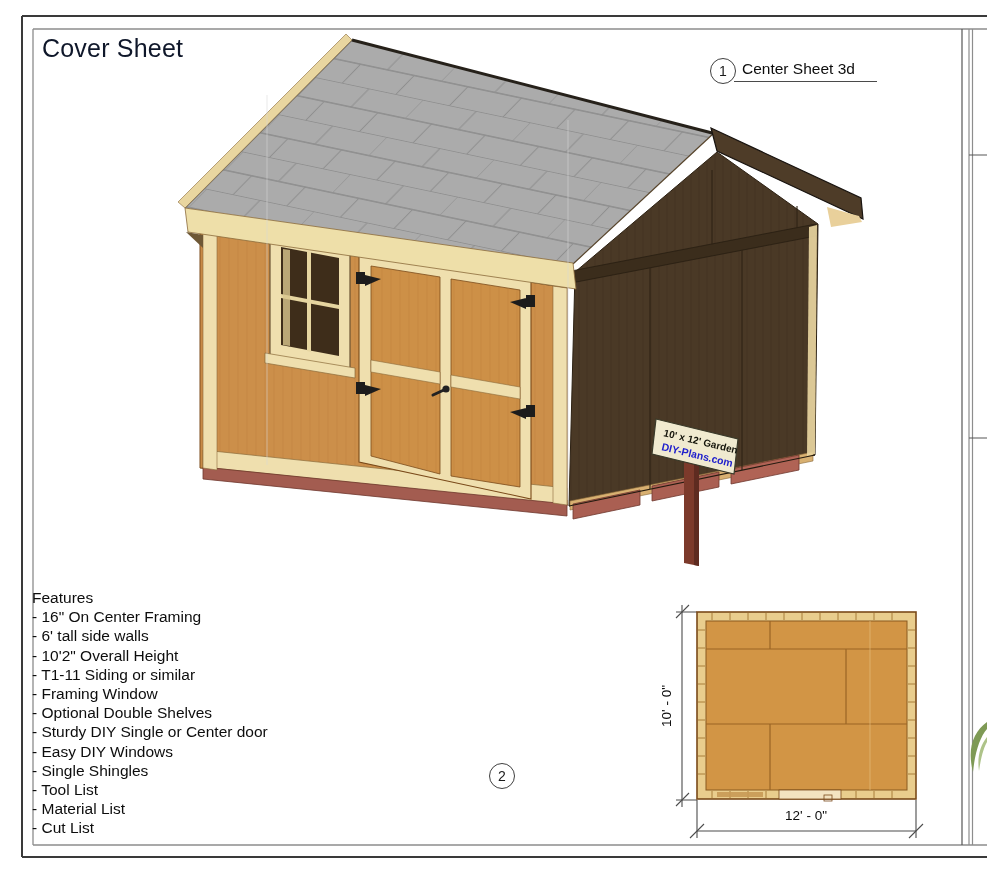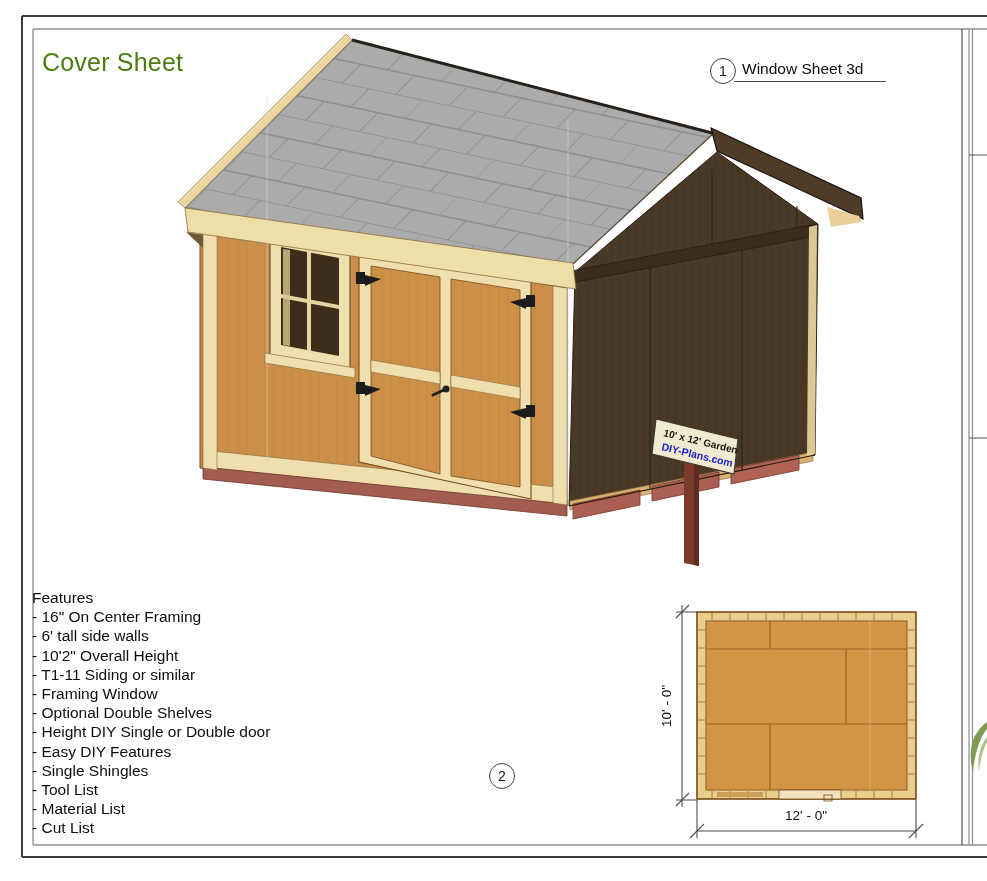--- a/index.html
+++ b/index.html
@@ -2,21 +2,21 @@
 <html><head>
 <meta charset="utf-8">
 <style>
   html,body{margin:0;padding:0;background:#ffffff;}
   .sheet{
     position:relative;width:987px;height:881px;background:#ffffff;
     font-family:"Liberation Sans",sans-serif;overflow:hidden;color:#111;
   }
   .drawing{position:absolute;left:0;top:0;width:987px;height:881px;}
   .page-title{
-    position:absolute;left:42px;top:48px;font-size:25px;letter-spacing:.2px;color:#4d7c0f;
+    position:absolute;left:42px;top:34px;font-size:25px;letter-spacing:.2px;color:#0f172a;
   }
   .features{
     position:absolute;left:32px;top:588px;font-size:15.5px;line-height:19.2px;color:#0d0d0d;
   }
   .callout{position:absolute;display:flex;align-items:center;}
   .callout-num{
     width:24px;height:24px;border:1.4px solid #3f3f3f;border-radius:50%;
     display:flex;align-items:center;justify-content:center;
     font-size:14px;color:#1a1a1a;flex:0 0 auto;background:#fff;
   }
@@ -183,37 +183,37 @@
         <rect x="824" y="795" width="8" height="6" fill="none" stroke="#7a4a1a" stroke-width="0.8"></rect>
       </g>
     </g>
   </svg>
 
   <div class="page-title">Cover Sheet</div>
 
   <div class="callout c1">
     <span class="callout-num">1</span>
     <span class="callout-body">
-      <span class="callout-label">Window Sheet 3d</span>
+      <span class="callout-label">Center Sheet 3d</span>
     </span>
   </div>
 
   <div class="callout c2">
     <span class="callout-num">2</span>
   </div>
 
   <div class="features">
     <div>Features</div>
     <div>- 16" On Center Framing</div>
     <div>- 6' tall side walls</div>
     <div>- 10'2" Overall Height</div>
     <div>- T1-11 Siding or similar</div>
     <div>- Framing Window</div>
     <div>- Optional Double Shelves</div>
-    <div>- Height DIY Single or Double door</div>
-    <div>- Easy DIY Features</div>
+    <div>- Sturdy DIY Single or Center door</div>
+    <div>- Easy DIY Windows</div>
     <div>- Single Shingles</div>
     <div>- Tool List</div>
     <div>- Material List</div>
     <div>- Cut List</div>
   </div>
 
 </div>
 
 </body></html>

